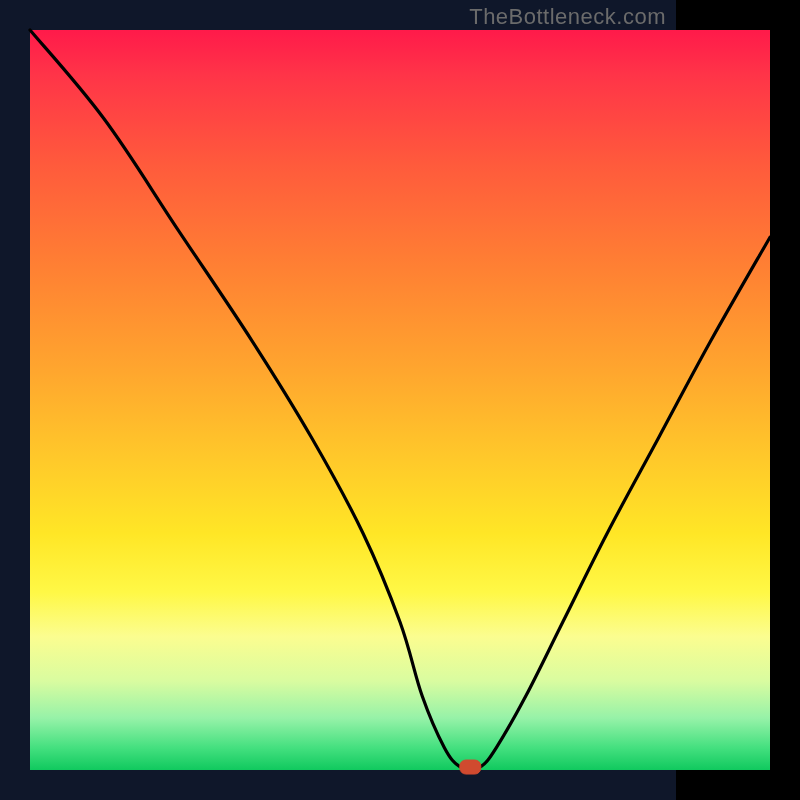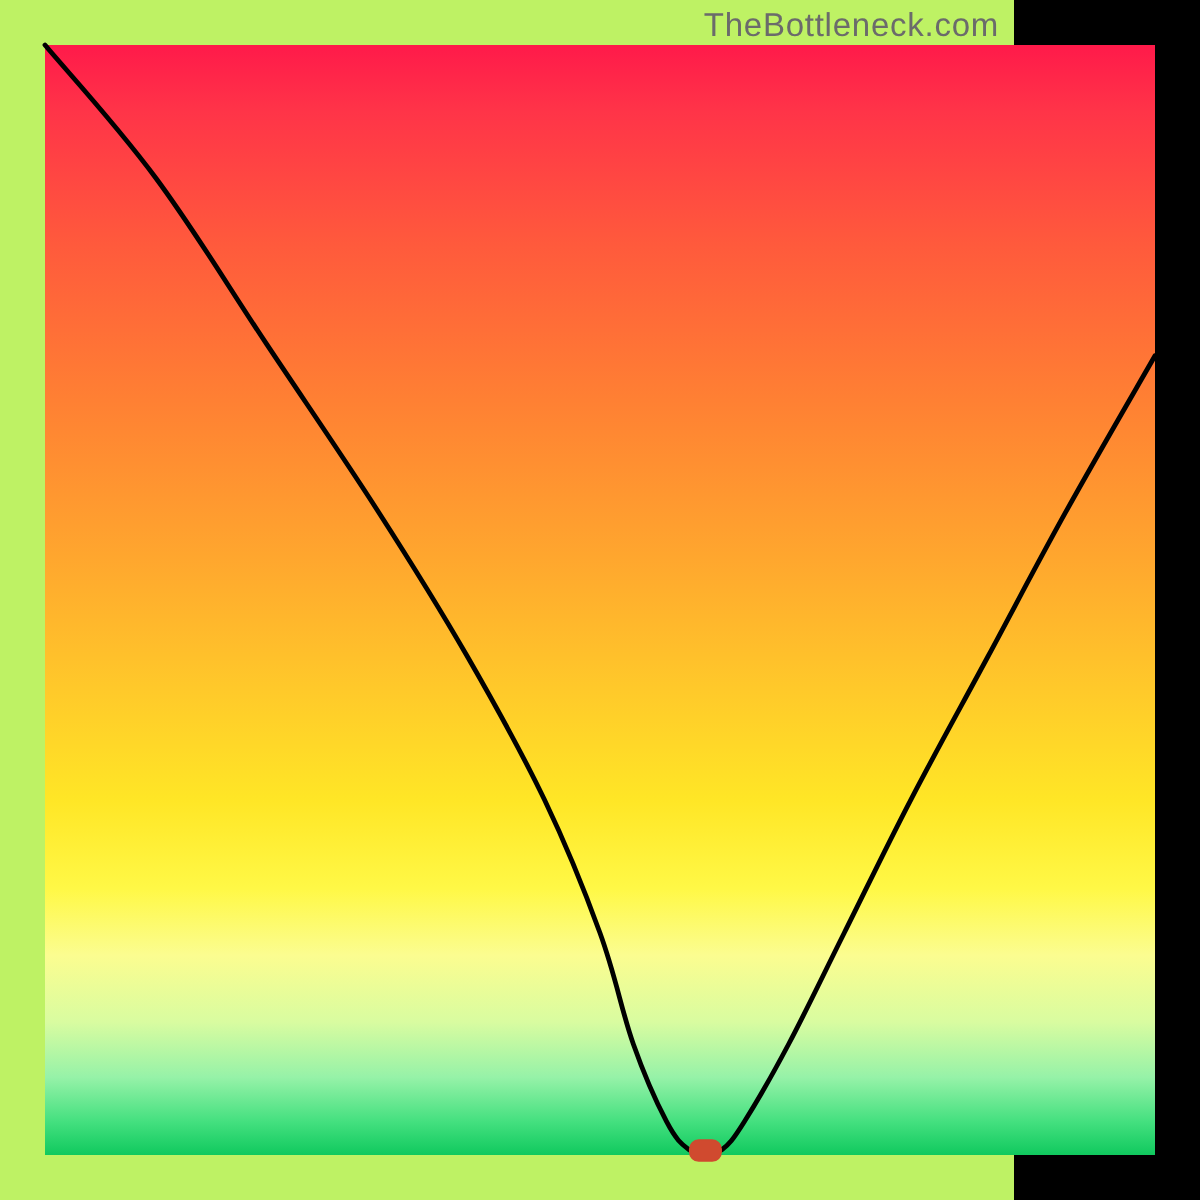--- a/index.html
+++ b/index.html
@@ -8,21 +8,21 @@
     width: 800px;
     height: 800px;
     background: #000;
     overflow: hidden;
     font-family: Arial, Helvetica, sans-serif;
   }
   .frame {
     position: relative;
     width: 676px;
     height: 800px;
-    background: #bef264;
+    background: #0f172a;
   }
   .watermark {
     position: absolute;
     top: 4px;
     right: 10px;
     color: #6b6b6b;
     font-size: 22px;
     font-weight: 500;
     letter-spacing: 0.5px;
     font-family: "Trebuchet MS", Arial, sans-serif;

